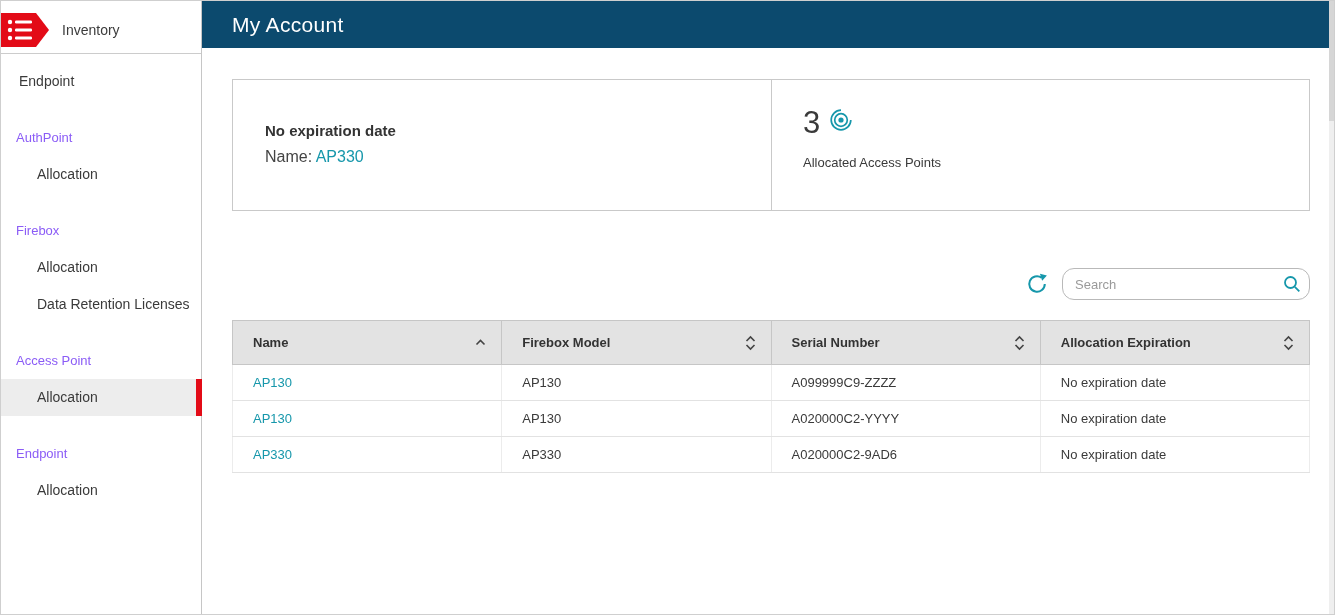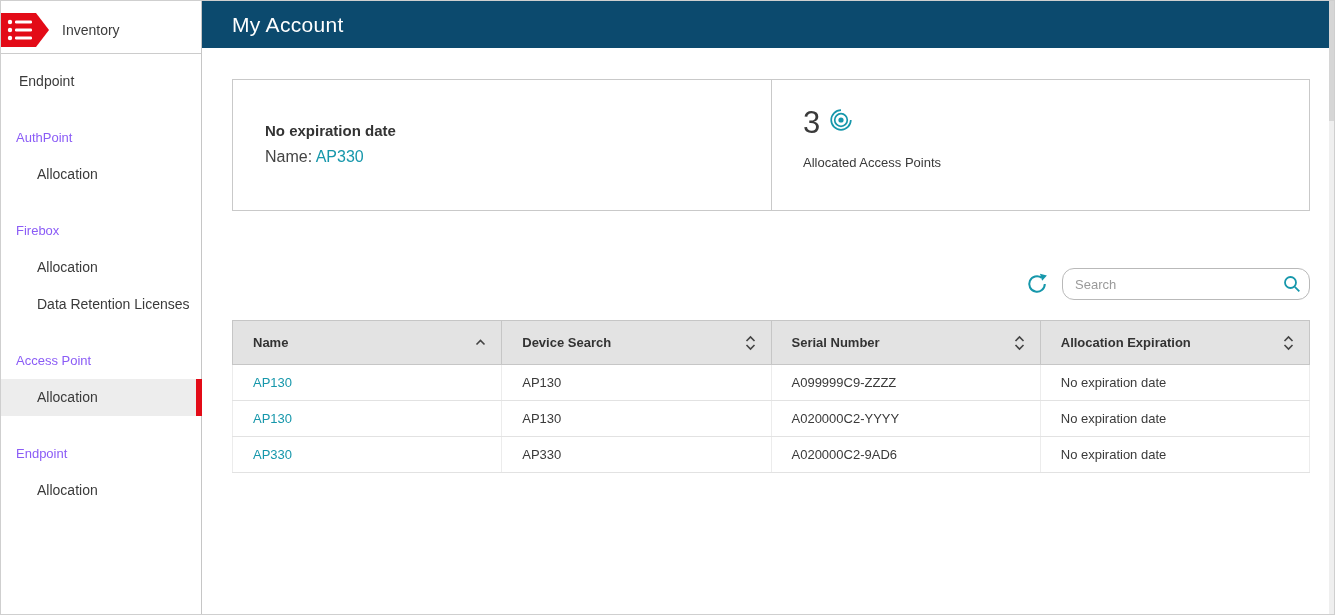--- a/index.html
+++ b/index.html
@@ -141,21 +141,21 @@
             <th>
               <div class="th-inner">
                 <span>Name</span>
                 <svg width="11" height="7" viewBox="0 0 11 7">
                   <path d="M1.5 5.5 L5.5 1.5 L9.5 5.5" fill="none" stroke="#444" stroke-width="1.6"></path>
                 </svg>
               </div>
             </th>
             <th>
               <div class="th-inner">
-                <span>Device Search</span>
+                <span>Firebox Model</span>
                 <svg width="11" height="16" viewBox="0 0 11 16">
                   <path d="M1.5 6 L5.5 2 L9.5 6" fill="none" stroke="#444" stroke-width="1.6"></path>
                   <path d="M1.5 10 L5.5 14 L9.5 10" fill="none" stroke="#444" stroke-width="1.6"></path>
                 </svg>
               </div>
             </th>
             <th>
               <div class="th-inner">
                 <span>Serial Number</span>
                 <svg width="11" height="16" viewBox="0 0 11 16">

